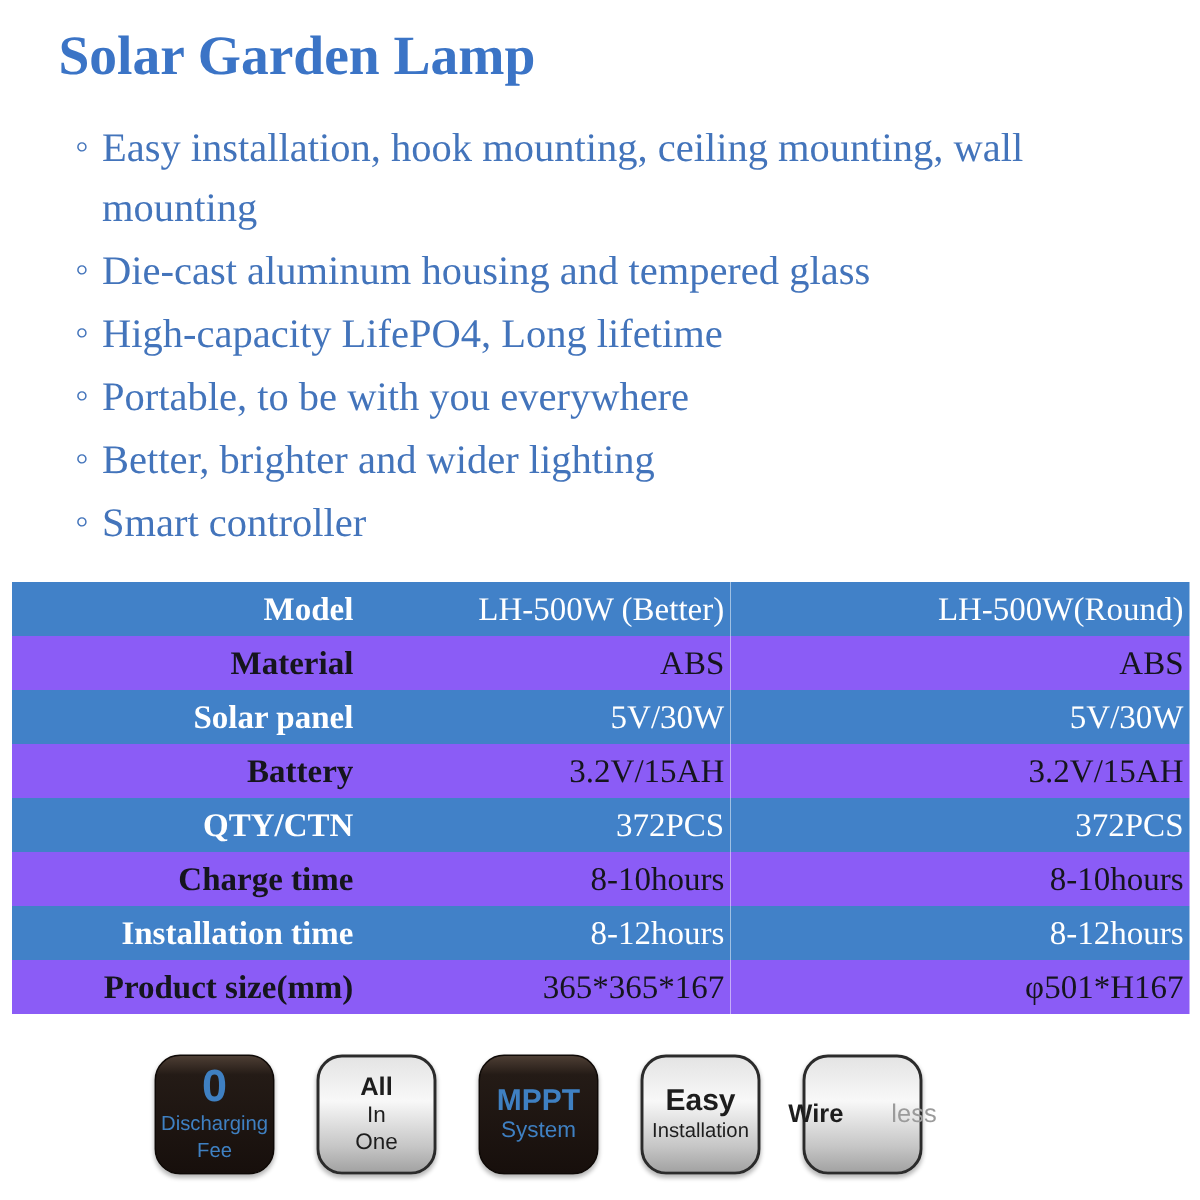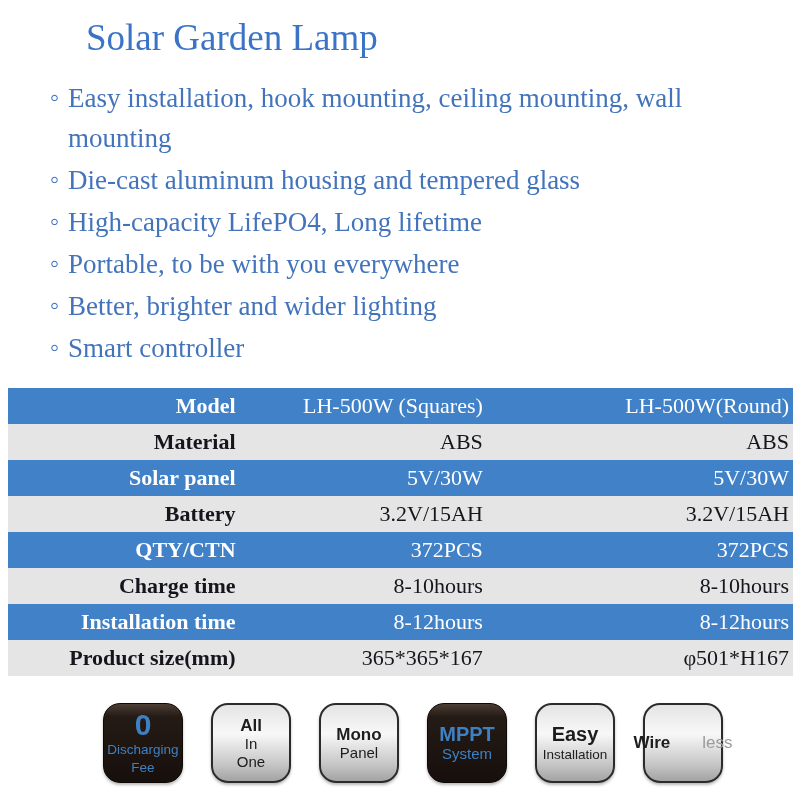--- a/index.html
+++ b/index.html
@@ -12,24 +12,24 @@
     font-family: "Liberation Serif", serif;
   }
   .page {
     position: relative;
     width: 800px;
     height: 800px;
     background: #ffffff;
   }
   
   .page-title {
-    margin: 16px 0 0 86px;
+    margin: 16px 0 0 39px;
     font-size: 37px;
     line-height: 44px;
-    font-weight: normal;
+    font-weight: bold;
     color: #3b74c6;
     letter-spacing: 0px;
   }
   
   .feature-list {
     list-style: none;
     margin: 18px 0 0 0;
     padding: 0;
   }
   .feature-item {
@@ -59,21 +59,21 @@
   }
   .spec-table td {
     height: 36px;
     padding: 0 4px;
     text-align: right;
     vertical-align: middle;
     white-space: nowrap;
     overflow: hidden;
   }
   .spec-table .row-blue  { background: #4181c8; color: #ffffff; }
-  .spec-table .row-white { background: #e5e5e5; color: #15151d; }
+  .spec-table .row-white { background: #8b5cf6; color: #15151d; }
   .spec-table .label-cell { font-weight: bold; }
   
   .badge-row {
     display: flex;
     gap: 28px;
     margin: 27px 0 0 103px;
     font-family: "Liberation Sans", sans-serif;
   }
   .badge {
     width: 80px;
@@ -141,21 +141,21 @@
 
   <table class="spec-table">
     <colgroup>
       <col style="width:29.5%">
       <col style="width:31.5%">
       <col style="width:39%">
     </colgroup>
     <tbody>
         <tr class="row-blue">
           <td class="label-cell">Model</td>
-          <td>LH-500W (Squares)</td>
+          <td>LH-500W (Better)</td>
           <td>LH-500W(Round)</td>
         </tr>
         <tr class="row-white">
           <td class="label-cell">Material</td>
           <td>ABS</td>
           <td>ABS</td>
         </tr>
         <tr class="row-blue">
           <td class="label-cell">Solar panel</td>
           <td>5V/30W</td>
@@ -193,24 +193,20 @@
       <div class="badge dark">
         <div class="line"><span class="seg-big">0</span></div>
         <div class="line"><span class="seg-small">Discharging</span></div>
         <div class="line"><span class="seg-small">Fee</span></div>
       </div>
       <div class="badge light">
         <div class="line"><span class="seg-bold">All</span></div>
         <div class="line"><span class="seg-normal">In</span></div>
         <div class="line"><span class="seg-normal">One</span></div>
       </div>
-      <div class="badge light">
-        <div class="line"><span class="seg-bold">Mono</span></div>
-        <div class="line"><span class="seg-normal">Panel</span></div>
-      </div>
       <div class="badge dark">
         <div class="line"><span class="seg-bold-lg">MPPT</span></div>
         <div class="line"><span class="seg-normal">System</span></div>
       </div>
       <div class="badge light">
         <div class="line"><span class="seg-bold-lg">Easy</span></div>
         <div class="line"><span class="seg-small">Installation</span></div>
       </div>
       <div class="badge light">
         <div class="line"><span class="seg-bold">Wire</span><span class="seg-muted">less</span></div>

